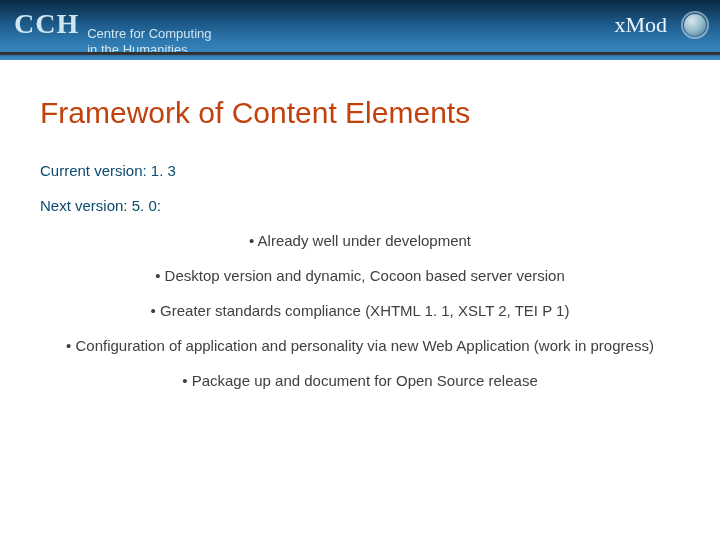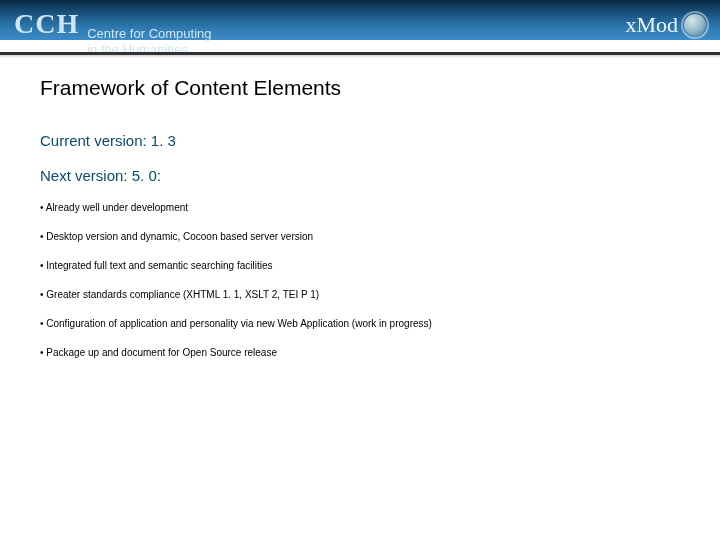--- a/index.html
+++ b/index.html
@@ -7,21 +7,21 @@
     padding: 0;
     width: 720px;
     height: 540px;
     background: #fff;
     font-family: Arial, Helvetica, sans-serif;
     overflow: hidden;
   }
   .header {
     position: relative;
     width: 720px;
-    height: 40px;
+    height: 60px;
     background: linear-gradient(to bottom, #0a2a42 0%, #1d5a8a 40%, #2f7ab0 70%, #3c8bc6 100%);
   }
   .header-shadow {
     position: absolute;
     left: 0; right: 0; top: 52px;
     height: 6px;
     background: linear-gradient(to bottom, rgba(0,0,0,0.35), rgba(0,0,0,0));
   }
   .header-rule {
     position: absolute;
@@ -52,21 +52,21 @@
     color: #cfe5f2;
     margin-top: 16px;
     white-space: pre;
   }
   .xmod {
     position: absolute;
     right: 14px;
     top: 12px;
     display: flex;
     align-items: center;
-    gap: 6px;
+    gap: 17px;
   }
   .xmod-text {
     font-family: Georgia, 'Times New Roman', serif;
     font-size: 22px;
     color: #eef6fb;
   }
   .xmod-dot-wrap {
     position: relative;
     width: 22px; height: 22px;
   }
@@ -77,34 +77,35 @@
   }
   .xmod-rim {
     position: absolute; inset: -3px;
     border-radius: 50%;
     border: 2px solid rgba(255,255,255,0.45);
   }
   .content {
     padding: 36px 40px 0 40px;
   }
   .title {
-    font-size: 21px;
-    color: #000000;
+    font-size: 30px;
+    color: #c2410c;
     margin: 0 0 32px 0;
     font-weight: normal;
   }
   .line {
     font-size: 15px;
     color: #0c4a6e;
     margin: 0 0 18px 0;
   }
   .bullet {
-    font-size: 10px;
-    color: #000000;
+    font-size: 15px;
+    color: #404040;
     margin: 0 0 18px 0;
+    text-align: center;
   }
 </style>
 </head>
 <body>
 
 <div class="header">
   <div class="cch-logo">
     <span class="cch-mark">CCH</span>
     <span class="cch-sub">Centre for Computing
 in the Humanities</span>
@@ -121,17 +122,16 @@
 <div class="header-shadow"></div>
 
 <div class="content">
   <h1 class="title">Framework of Content Elements</h1>
 
   <p class="line">Current version: 1. 3</p>
   <p class="line">Next version: 5. 0:</p>
 
   <p class="bullet">• Already well under development</p>
   <p class="bullet">• Desktop version and dynamic, Cocoon based server version</p>
-  <p class="bullet">• Integrated full text and semantic searching facilities</p>
   <p class="bullet">• Greater standards compliance (XHTML 1. 1, XSLT 2, TEI P 1)</p>
   <p class="bullet">• Configuration of application and personality via new Web Application (work in progress)</p>
   <p class="bullet">• Package up and document for Open Source release</p>
 </div>
 
 </body></html>

